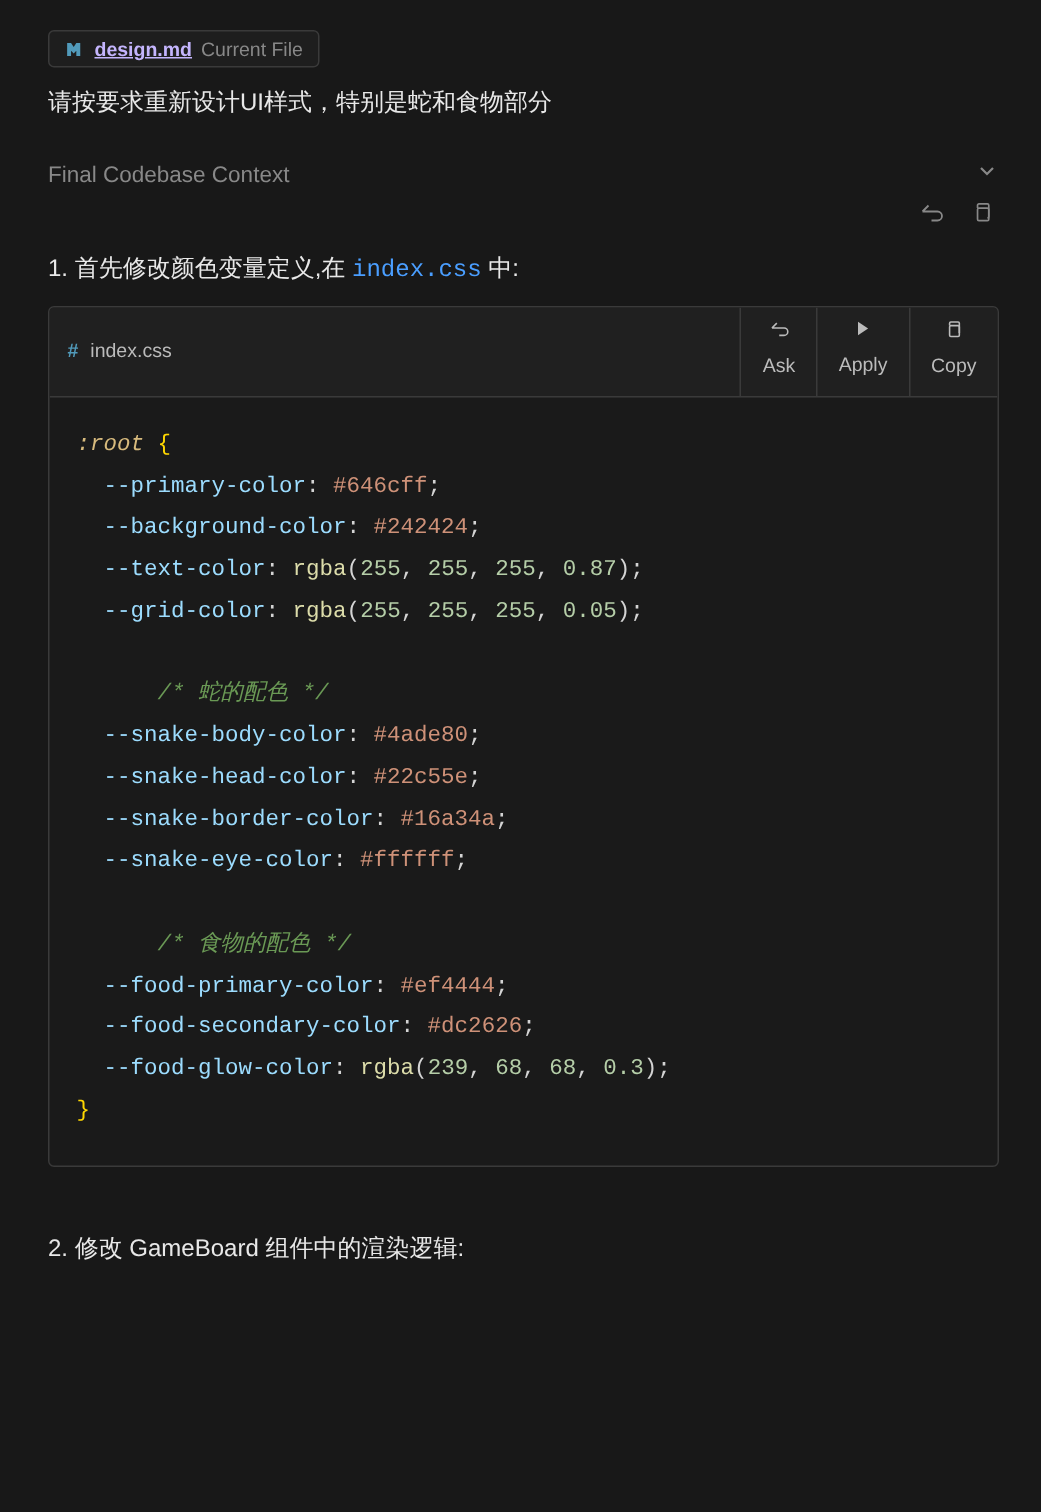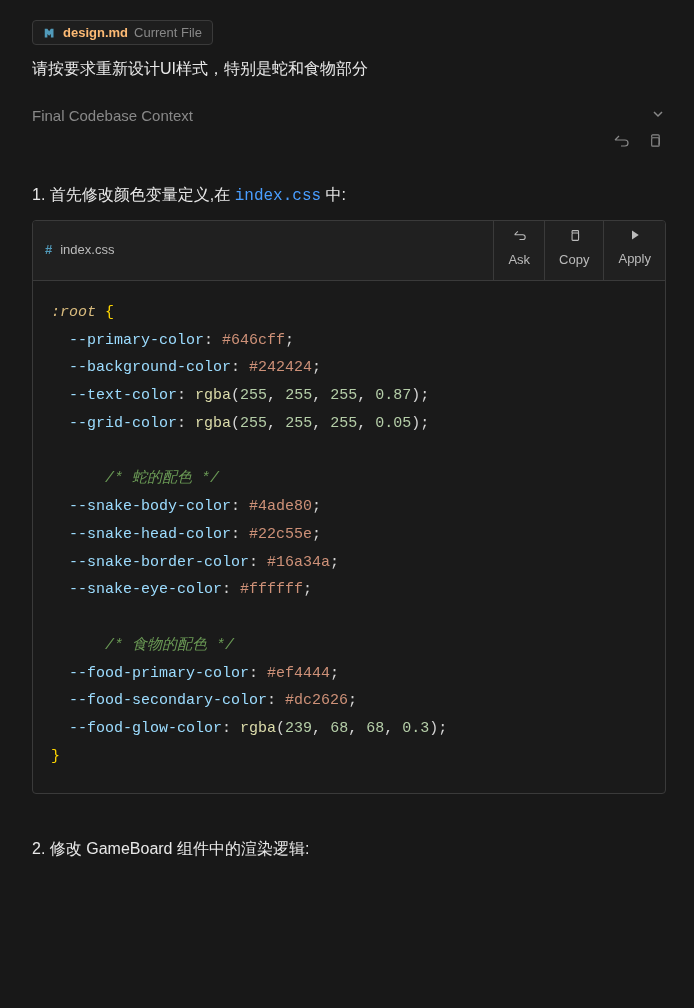--- a/index.html
+++ b/index.html
@@ -23,23 +23,24 @@
     padding: 4px 10px;
     background: #1e1e1e;
     margin-bottom: 10px;
     gap: 6px;
   }
   .file-chip-icon {
     color: #519aba;
     display: inline-flex;
   }
   .file-chip-name {
-    color: #fdba74;
+    color: #c4b5fd;
     font-weight: 600;
     font-size: 13px;
+    text-decoration: underline;
   }
   .file-chip-suffix {
     color: #888;
     font-size: 13px;
   }
   .user-prompt {
     color: #e8e8e8;
     font-size: 16px;
     line-height: 1.7;
     margin-bottom: 24px;
@@ -64,21 +65,21 @@
     padding-right: 4px;
   }
   .response-actions span { cursor: pointer; }
   .response-body {
     color: #e8e8e8;
     font-size: 16px;
     line-height: 1.85;
   }
   .response-body p { margin-bottom: 6px; }
   .step-line {
-    margin-top: 28px;
+    margin-top: 12px;
     margin-bottom: 18px;
   }
   .inline-file {
     color: #4a9eff;
     font-family: Consolas, "Courier New", monospace;
   }
   .code-block {
     border: 1px solid #3a3a3a;
     border-radius: 4px;
     background: #1a1a1a;
@@ -194,31 +195,31 @@
           <span>index.css</span>
         </div>
         <div class="code-header-right">
           <div class="code-action-btn">
             <svg width="13" height="13" viewBox="0 0 16 16" fill="none" stroke="currentColor" stroke-width="1.3">
                 <path d="M6 3 L2 7 M2 7 L12 7 A3 3 0 0 1 12 13 L8 13"></path>
               </svg>
             <span>Ask</span>
           </div>
           <div class="code-action-btn">
+            <svg width="12" height="12" viewBox="0 0 16 16" fill="currentColor">
+                <path d="M4 2 L13 8 L4 14 Z"></path>
+              </svg>
+            <span>Apply</span>
+          </div>
+          <div class="code-action-btn">
             <svg width="13" height="13" viewBox="0 0 16 16" fill="none" stroke="currentColor" stroke-width="1.3">
                 <rect x="5" y="5" width="8" height="9" rx="1"></rect>
                 <path d="M5 5 V3 a1 1 0 0 1 1 -1 h6 a1 1 0 0 1 1 1 v8"></path>
               </svg>
             <span>Copy</span>
-          </div>
-          <div class="code-action-btn">
-            <svg width="12" height="12" viewBox="0 0 16 16" fill="currentColor">
-                <path d="M4 2 L13 8 L4 14 Z"></path>
-              </svg>
-            <span>Apply</span>
           </div>
         </div>
       </div>
       <div class="code-content" id="code-content"><span class="tok-sel">:root</span> <span class="tok-brace">{</span>
   <span class="tok-prop">--primary-color</span><span class="tok-punct">: </span><span class="tok-val">#646cff</span><span class="tok-punct">;</span>
   <span class="tok-prop">--background-color</span><span class="tok-punct">: </span><span class="tok-val">#242424</span><span class="tok-punct">;</span>
   <span class="tok-prop">--text-color</span><span class="tok-punct">: </span><span class="tok-func">rgba</span><span class="tok-punct">(</span><span class="tok-num">255</span><span class="tok-punct">, </span><span class="tok-num">255</span><span class="tok-punct">, </span><span class="tok-num">255</span><span class="tok-punct">, </span><span class="tok-num">0.87</span><span class="tok-punct">);</span>
   <span class="tok-prop">--grid-color</span><span class="tok-punct">: </span><span class="tok-func">rgba</span><span class="tok-punct">(</span><span class="tok-num">255</span><span class="tok-punct">, </span><span class="tok-num">255</span><span class="tok-punct">, </span><span class="tok-num">255</span><span class="tok-punct">, </span><span class="tok-num">0.05</span><span class="tok-punct">);</span>
 
   <span class="tok-comment">/* 蛇的配色 */</span>

